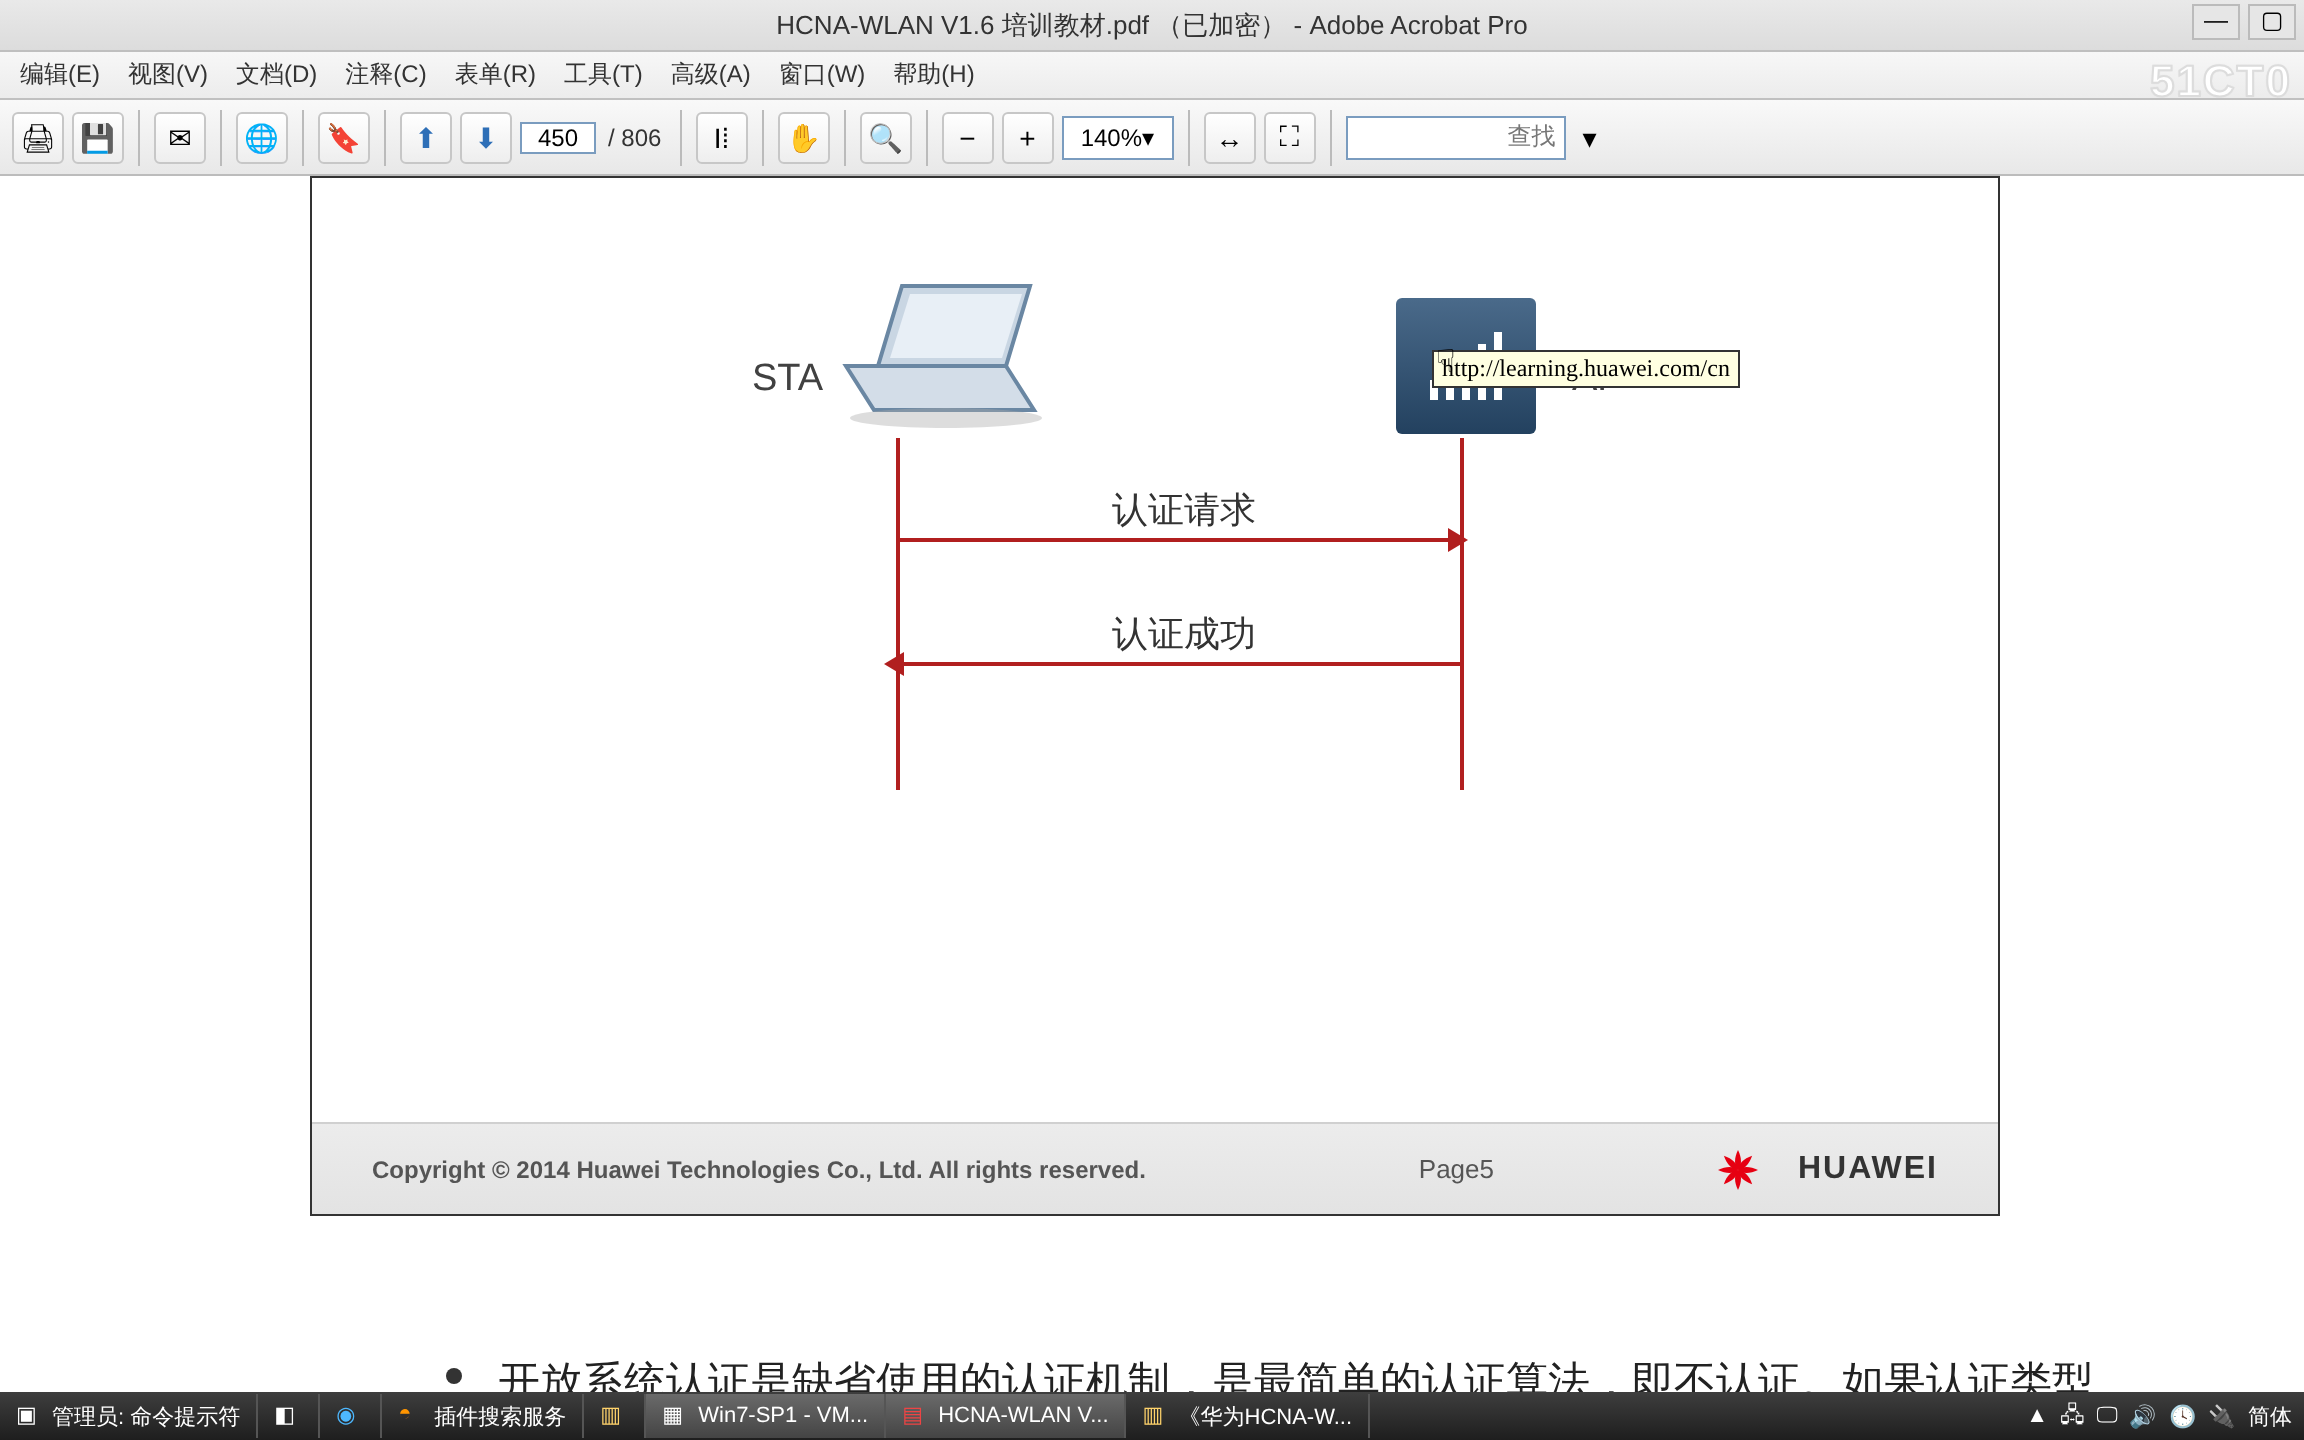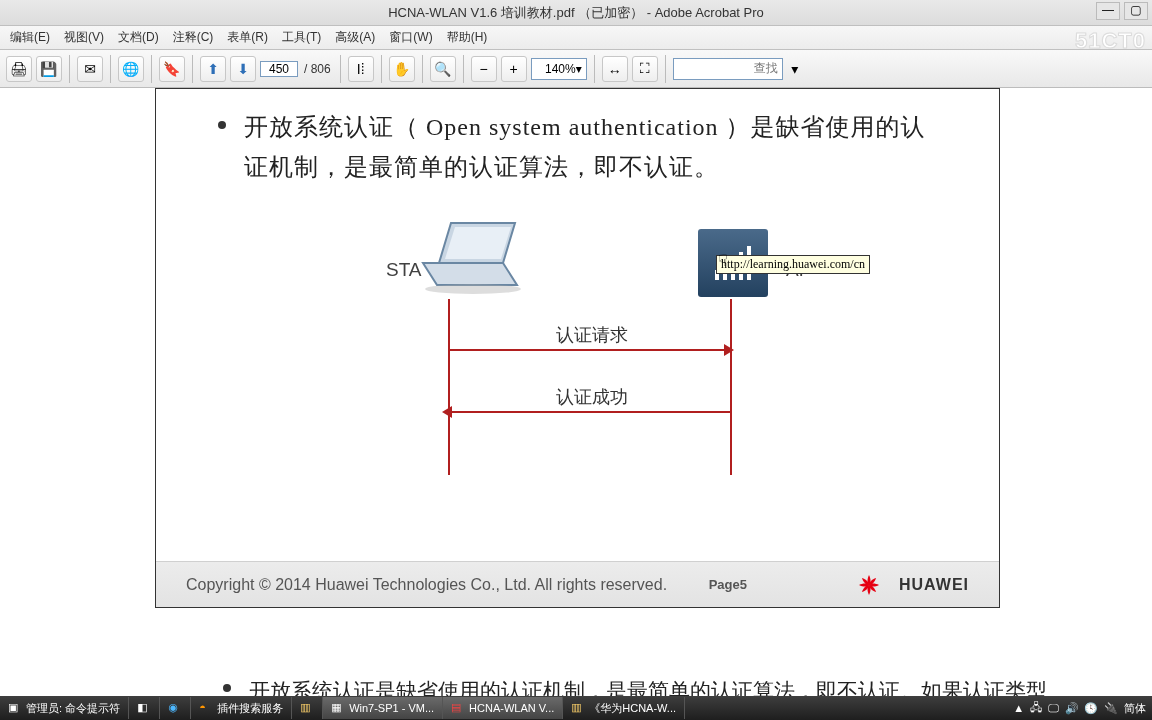--- a/index.html
+++ b/index.html
@@ -9,45 +9,45 @@
 .win-controls { position: absolute; right: 4px; top: 2px; display: flex; gap: 4px; }
 .win-btn { width: 24px; height: 18px; background: #e6e6e6; border: 1px solid #bbb; text-align: center; line-height: 14px; font-size: 12px; }
 .menubar { height: 24px; background: linear-gradient(#f7f7f7,#ececec); border-bottom: 1px solid #c0c0c0; padding: 0 4px; display: flex; align-items: center; gap: 2px; font-size: 12px; color: #333; position: relative; }
 .menu-item { padding: 2px 6px; border-radius: 2px; }
 .watermark-logo { position: absolute; right: 6px; top: 2px; font-family: Arial; font-weight: bold; font-size: 22px; color: #fff; text-shadow: 0 0 1px #ccc; -webkit-text-stroke: 1px #dcdcdc; letter-spacing: 1px; }
 .toolbar { height: 38px; background: linear-gradient(#f9f9f9,#e8e8e8); border-bottom: 1px solid #bcbcbc; display: flex; align-items: center; padding: 0 6px; gap: 4px; }
 .tb-btn { width: 26px; height: 26px; background: linear-gradient(#fff,#eee); border: 1px solid #c7c7c7; border-radius: 3px; display: flex; align-items: center; justify-content: center; font-size: 14px; }
 .tb-sep { width: 1px; height: 28px; background: #bbb; margin: 0 3px; }
 .page-input { width: 38px; height: 16px; text-align: center; border: 1px solid #7a9cbf; font-size: 12px; }
 .page-total { font-size: 12px; color: #333; margin: 0 2px; }
-.zoom-box { width: 56px; height: 22px; border: 1px solid #7a9cbf; background: #fff; display: flex; align-items: center; padding: 0 4px; font-size: 12px; justify-content: flex-end; }
+.zoom-box { width: 56px; height: 22px; border: 1px solid #7a9cbf; background: #fff; display: flex; align-items: center; padding: 0 4px; font-size: 12px; justify-content: center; }
 .find-box { width: 110px; height: 22px; border: 1px solid #7a9cbf; background: #fff; padding: 0 4px; font-size: 12px; color: #777; display: flex; align-items: center; justify-content: flex-end; }
 .content { position: absolute; top: 88px; left: 0; right: 0; bottom: 24px; background: #fff; overflow: hidden; }
 .page { position: absolute; left: 155px; top: 0; width: 845px; height: 520px; background: #fff; border: 1px solid #333; }
 .slide-body { position: relative; padding: 18px 60px 0 62px; font-family: "SimSun", serif; }
 .bullet { display: flex; align-items: flex-start; }
 .bullet-dot { width: 8px; height: 8px; background: #333; border-radius: 50%; margin-top: 14px; margin-right: 18px; flex: none; }
 .bullet-text { font-size: 24px; line-height: 40px; color: #222; letter-spacing: 1px; }
 .diagram { position: relative; height: 280px; margin-top: 40px; }
-.sta-label { position: absolute; left: 168px; top: 32px; font-family: Arial; font-size: 19px; color: #414141; }
+.sta-label { position: absolute; left: 158px; top: 32px; font-family: Arial; font-size: 19px; color: #414141; }
 .ap-label { position: absolute; left: 568px; top: 32px; font-family: Arial; font-size: 19px; color: #414141; }
 .laptop { position: absolute; left: 195px; top: -8px; }
 .ap-box { position: absolute; left: 480px; top: 2px; width: 70px; height: 68px; background: linear-gradient(#4a6a8a,#23415f); border-radius: 3px; display: flex; align-items: center; justify-content: center; }
 .ap-bars span { display: inline-block; width: 4px; background: #fff; margin: 0 2px; vertical-align: bottom; }
 .vline { position: absolute; width: 2px; background: #b11f1f; top: 72px; height: 176px; }
 .vline-left { left: 230px; } .vline-right { left: 512px; }
 .hline { position: absolute; left: 232px; width: 280px; height: 2px; background: #b11f1f; }
 .arrow-r { position: absolute; border-left: 10px solid #b11f1f; border-top: 6px solid transparent; border-bottom: 6px solid transparent; }
 .arrow-l { position: absolute; border-right: 10px solid #b11f1f; border-top: 6px solid transparent; border-bottom: 6px solid transparent; }
 .msg-label { position: absolute; font-size: 18px; color: #333; font-family: "SimSun"; }
 .tooltip { position: absolute; left: 498px; top: 28px; background: #ffffe1; border: 1px solid #333; padding: 1px 4px; font-size: 12px; font-family: Tahoma; z-index: 5; text-align: right; }
 .cursor { position: absolute; left: 500px; top: 24px; font-size: 16px; z-index: 6; color: #000; }
 .slide-footer { position: absolute; bottom: 0; left: 0; right: 0; height: 46px; background: linear-gradient(#ececec,#e3e3e3); border-top: 1px solid #d0d0d0; display: flex; align-items: center; padding: 0 30px; font-family: Arial; }
-.copyright { font-size: 16px; font-weight: normal; color: #555; flex: 1; }
-.page-no { font-size: 13px; font-weight: bold; color: #555; margin-right: 110px; }
+.copyright { font-size: 12px; font-weight: bold; color: #555; flex: 1; }
+.page-no { font-size: 13px; font-weight: normal; color: #555; margin-right: 110px; }
 .huawei-logo { display: flex; align-items: center; gap: 18px; }
 .huawei-mark { width: 24px; height: 24px; }
 .huawei-text { font-size: 16px; font-weight: bold; color: #333; letter-spacing: 1px; }
 .desc-block { position: absolute; top: 560px; left: 155px; width: 845px; padding: 26px 0 0 0; }
 .desc-bullet { display: flex; align-items: flex-start; }
 .desc-dot { width: 8px; height: 8px; background: #333; border-radius: 50%; margin: 10px 18px 0 68px; flex: none; }
 .desc-text { font-size: 21px; line-height: 34px; font-family: "SimSun"; color: #222; white-space: nowrap; }
 .watermark { position: absolute; left: 460px; top: -40px; font-size: 72px; color: rgba(170,170,170,0.55); font-family: Arial; transform: rotate(-46deg); transform-origin: left top; letter-spacing: 6px; pointer-events: none; white-space: nowrap; font-style: italic; }
 .taskbar { position: absolute; bottom: 0; left: 0; right: 0; height: 24px; background: linear-gradient(#3e3e3e,#1e1e1e); display: flex; align-items: center; color: #fff; font-size: 11px; }
 .task-btn { height: 22px; padding: 0 8px; display: flex; align-items: center; gap: 4px; border-right: 1px solid #555; max-width: 170px; overflow: hidden; white-space: nowrap; }
@@ -115,24 +115,20 @@
       <span>查找</span>
     </div>
   <div class="tb-btn" style="width:16px;border:none;background:none">▾</div>
 </div>
 
 <div class="content">
   <div class="watermark">learning.huawei.co</div>
 
   <div class="page">
     <div class="slide-body">
-      <div class="bullet">
-        <div class="bullet-dot"></div>
-        <div class="bullet-text">开放系统认证（ Open system authentication ）是缺省使用的认证机制，是最简单的认证算法，即不认证。</div>
-      </div>
 
       <div class="diagram">
         <div class="sta-label">STA</div>
         <div class="ap-label">AP</div>
 
         <svg class="laptop" width="110" height="78">
           <polygon points="38,4 102,4 90,44 26,44" fill="#c9d6e3" stroke="#6a87a3" stroke-width="2"></polygon>
           <polygon points="42,8 98,8 88,40 32,40" fill="#e8eff6"></polygon>
           <polygon points="10,44 90,44 104,66 24,66" fill="#d3dde8" stroke="#6a87a3" stroke-width="2"></polygon>
           <ellipse cx="60" cy="70" rx="48" ry="5" fill="#aaa" opacity="0.4"></ellipse>

